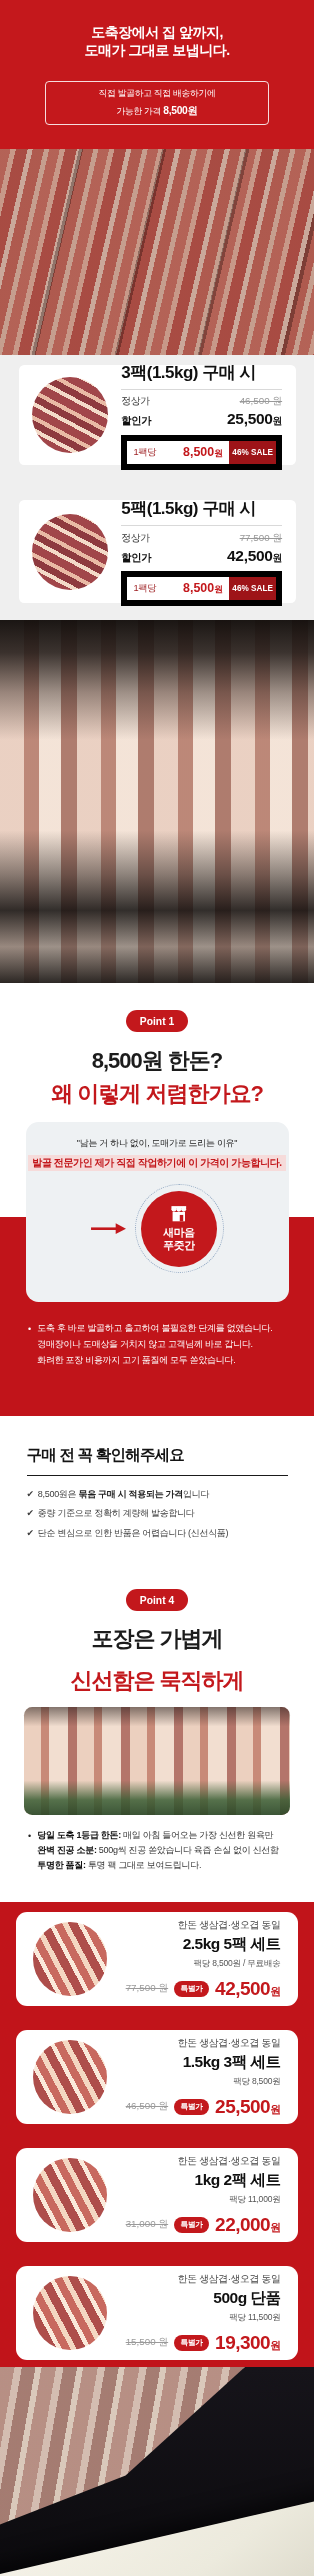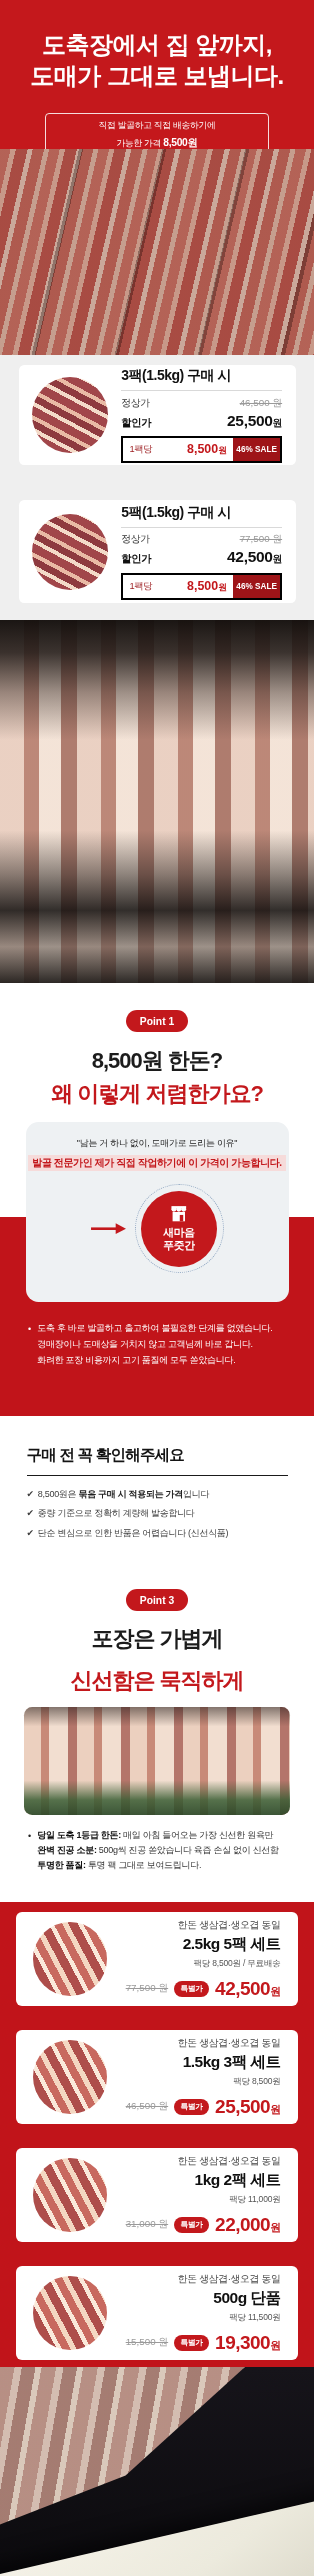--- a/index.html
+++ b/index.html
@@ -1,21 +1,21 @@
 <!DOCTYPE html>
 <html style="font-size:8.2px"><head>
 <meta charset="utf-8">
 <style>
   html,body{margin:0;padding:0;}
   body{width:314px;font-family:"Liberation Sans","DejaVu Sans",sans-serif;background:#fff;-webkit-font-smoothing:antialiased;}
   section{position:relative;overflow:hidden;}
 
   
   .header{height:149px;background:#c4181c;color:#fff;text-align:center;}
-  .header h1{margin:0;padding-top:29px;font-size:24px;line-height:1.3;font-weight:bold;letter-spacing:-0.5px;}
+  .header h1{margin:0;padding-top:23px;font-size:14px;line-height:1.3;font-weight:bold;letter-spacing:-0.5px;}
   .hbox{width:222px;margin:22px auto 0;border:0.8px solid rgba(255,255,255,.85);border-radius:4px;padding:5.7px 0 6.7px;}
   .hbox-l1{font-size:8.8px;letter-spacing:-0.3px;}
   .hbox-l2{font-size:8.8px;margin-top:3.6px;letter-spacing:-0.3px;}
   .hbox-l2 b{font-size:10.3px;}
 
   
   .photo1{height:206px;background:
     repeating-linear-gradient(103deg, rgba(120,60,50,.35) 0 77px, rgba(60,25,20,.55) 77px 81px),
     repeating-linear-gradient(103deg,#d4776a 0 10.3px,#f2cab7 10.3px 15.5px,#c2544c 15.5px 27px,#f6e2d2 27px 32px,#cc6a5e 32px 43px,#efd3c0 43px 48px);}
   .photo2{height:363px;background:#c9b4a6;}
@@ -32,29 +32,29 @@
     box-shadow:0 -9.3px 20.6px rgba(0,0,0,.55);}
 
   
   .bundle{height:265px;background:#efefef;}
   .bcard{width:277px;margin:0 auto;background:#fff;border-radius:5.2px;display:flex;align-items:center;padding:0;box-sizing:border-box;}
   .bcard.first{margin-top:10.3px;height:100px;}
   .bcard.second{margin-top:35px;height:103px;}
   .thumb{width:76px;height:76px;border-radius:50%;flex:0 0 76px;margin-left:13.4px;
     background:repeating-linear-gradient(28deg,#8e3a3f 0 6.7px,#e9baa5 6.7px 10.8px,#a1464a 10.8px 19px,#f3dac8 19px 23px);}
   .bc-right{flex:1;padding:0 13.4px 0 13.4px;}
-  .bc-title{font-size:14px;font-weight:bold;color:#111;margin:0;letter-spacing:-0.5px;}
+  .bc-title{font-size:17px;font-weight:bold;color:#111;margin:0;letter-spacing:-0.5px;}
   .bc-hr{border:none;border-top:0.5px solid #d9d9d9;margin:5.2px 0 5.2px;}
   .bc-row{display:flex;justify-content:space-between;align-items:baseline;margin-top:2.1px;}
   .bc-label{font-size:9.8px;color:#333;letter-spacing:-0.3px;}
   .bc-label.bold{font-weight:bold;font-size:10.3px;color:#111;}
   .bc-old{font-size:9.8px;color:#999;text-decoration:line-through;}
   .bc-sale{font-size:15.5px;font-weight:bold;color:#111;letter-spacing:-0.3px;}
   .bc-sale small{font-size:9.8px;font-weight:bold;}
-  .pbox{display:flex;align-items:stretch;border:2px solid #000000;height:23px;margin-top:6.7px;}
+  .pbox{display:flex;align-items:stretch;border:6px solid #000000;height:23px;margin-top:6.7px;}
   .pbox-left{flex:1;display:flex;align-items:center;justify-content:space-between;padding:0 6.2px;}
   .pbox-label{color:#9e2023;font-size:9.3px;letter-spacing:-0.3px;}
   .pbox-price{color:#c3181c;font-weight:bold;font-size:12.4px;}
   .pbox-price small{font-size:8.8px;}
   .pbox-badge{width:47px;background:#9e1418;color:#fff;font-weight:bold;font-size:8.2px;display:flex;align-items:center;justify-content:center;}
 
   
   .point1{height:433px;background:linear-gradient(180deg,#fff 0,#fff 234px,#c1141a 234px,#c1141a 100%);text-align:center;}
   .pill{display:inline-block;background:#c3181c;color:#fff;font-size:10.3px;font-weight:bold;padding:5.7px 13.4px;border-radius:13.4px;}
   .point1 .pill{margin-top:27px;}
@@ -86,21 +86,21 @@
   .p5img{width:266px;height:108px;margin:11.3px auto 0;border-radius:8.2px;position:relative;overflow:hidden;
     background:repeating-linear-gradient(90deg,#ecd0bf 0 17.5px,#c88a78 17.5px 25px,#f2ded0 25px 44px,#b4756a 44px 53px);}
   .p5img:after{content:"";position:absolute;inset:0;background:
     linear-gradient(180deg, rgba(40,30,28,.55) 0%, rgba(0,0,0,0) 18%, rgba(0,0,0,0) 68%, rgba(58,94,52,.85) 86%, rgba(40,70,38,.9) 100%);}
   .p5bullets{width:258px;margin:13.4px auto 0;text-align:left;font-size:9px;color:#333;line-height:1.68;letter-spacing:-0.3px;display:flex;}
   .p5bullets .rdot{color:#222;}
   .p5bullets b{color:#111;}
 
   
   .sets{height:465px;background:#c1141a;}
-  .scard{width:282px;height:94px;margin:0 auto;background:#fff;border-radius:6px;display:flex;align-items:center;box-sizing:border-box;}
+  .scard{width:282px;height:94px;margin:0 auto;background:#fff;border-radius:11px;display:flex;align-items:center;box-sizing:border-box;}
   .scard + .scard{margin-top:24px;}
   .scard.first{margin-top:10.3px;}
   .sthumb{width:74px;height:74px;border-radius:50%;flex:0 0 74px;margin-left:16.5px;
     background:repeating-linear-gradient(62deg,#c8695f 0 7.7px,#f4d7c2 7.7px 13px,#ae4e4b 13px 21.6px,#fae9da 21.6px 26px);}
   .sc-right{flex:1;text-align:right;padding-right:17.5px;}
   .sc-sub{font-size:9.8px;color:#444;letter-spacing:-0.3px;}
   .sc-title{font-size:15.5px;font-weight:bold;color:#101010;margin-top:2.6px;letter-spacing:-0.5px;}
   .sc-per{font-size:8.5px;color:#555;margin-top:2.6px;letter-spacing:-0.2px;}
   .sc-price-row{display:flex;align-items:center;justify-content:flex-end;gap:6.2px;margin-top:8.2px;}
   .sc-old{font-size:9.8px;color:#9a9a9a;text-decoration:line-through;}
@@ -228,21 +228,21 @@
     <div class="n-item">
       <span class="n-check">✔</span><span>중량 기준으로 정확히 계량해 발송합니다</span>
     </div>
     <div class="n-item">
       <span class="n-check">✔</span><span>단순 변심으로 인한 반품은 어렵습니다 (신선식품)</span>
     </div>
   </div>
 </section>
 
 <section class="point5">
-  <span class="pill">Point 3</span>
+  <span class="pill">Point 4</span>
   <h2 class="p-head">포장은 가볍게</h2>
   <h2 class="p-head red">신선함은 묵직하게</h2>
   <div class="p5img"></div>
   <div class="p5bullets">
     <div class="rdot">•</div>
     <div>
       <div><b>당일 도축 1등급 한돈:</b><span> 매일 아침 들어오는 가장 신선한 원육만</span></div>
       <div><b>완벽 진공 소분:</b><span> 500g씩 진공 쏟았습니다 육즙 손실 없이 신선함</span></div>
       <div><b>투명한 품질:</b><span> 투명 팩 그대로 보여드립니다.</span></div>
     </div>

